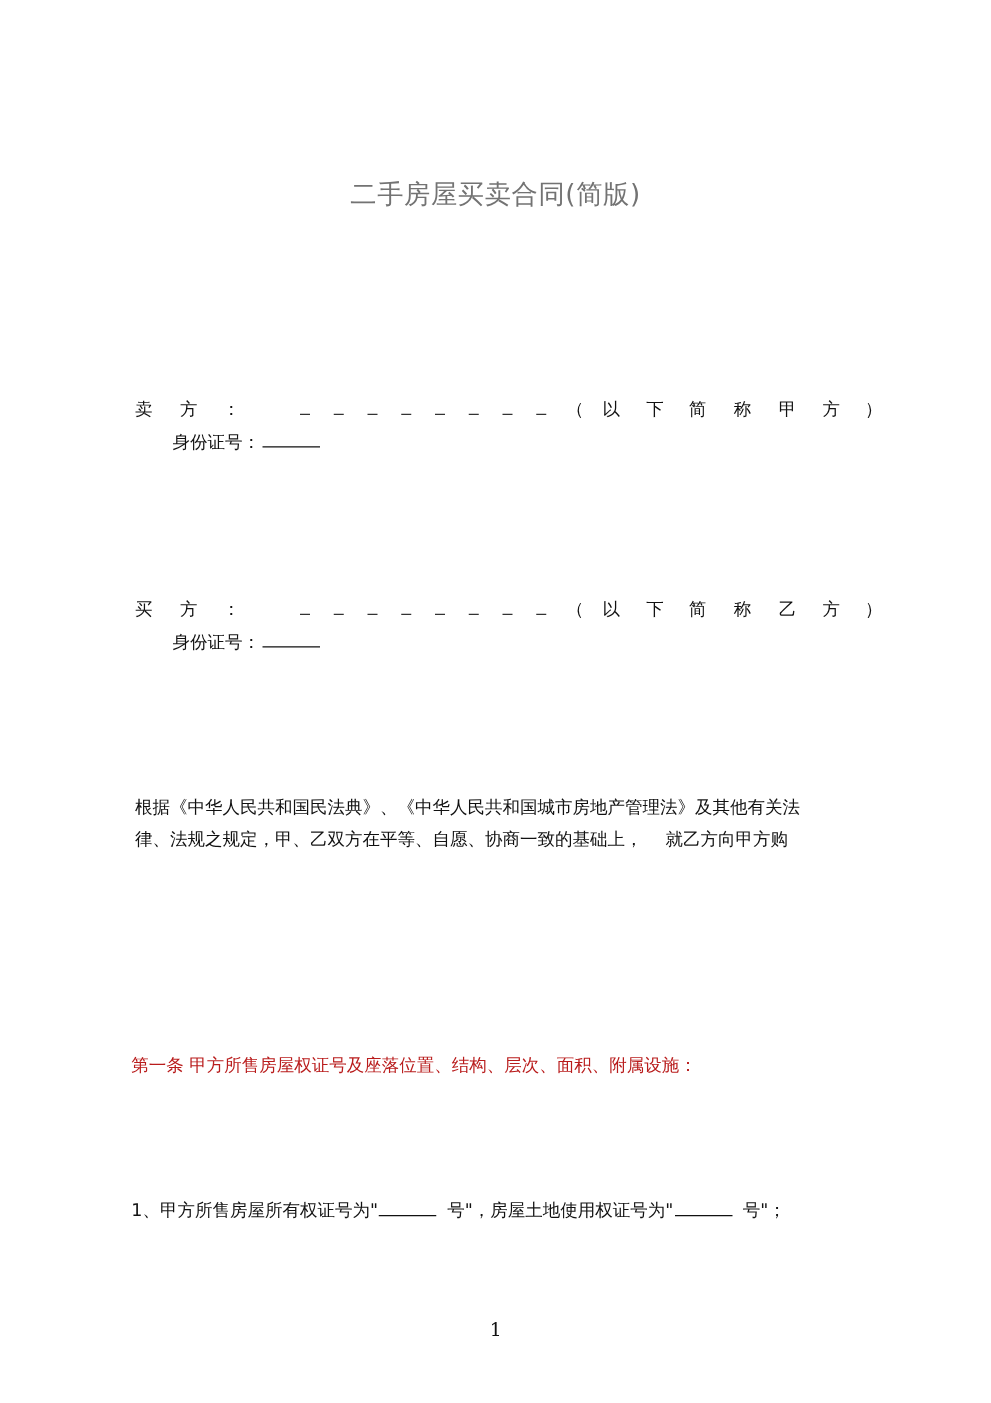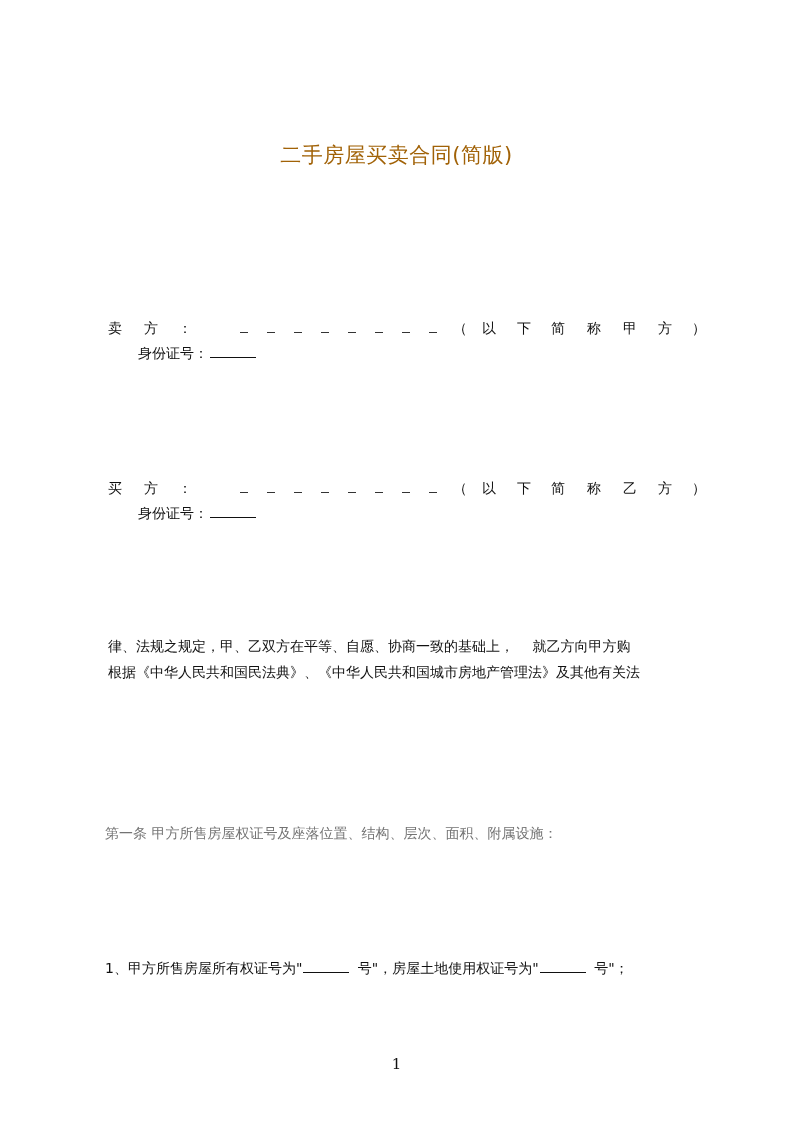--- a/index.html
+++ b/index.html
@@ -23,21 +23,21 @@
       background: #ffffff;
     }
     .title {
       position: absolute;
       top: 141px;
       left: 0;
       width: 793px;
       text-align: center;
       font-size: 21px;
       letter-spacing: 0.5px;
-      color: #a16207;
+      color: #737373;
     }
     .party-line {
       position: absolute;
       left: 108px;
       width: 592px;
       height: 20px;
       font-size: 14px;
       color: #111;
     }
     .party-line span {
@@ -75,25 +75,25 @@
       color: #111;
     }
     .para .line {
       display: block;
       white-space: nowrap;
       height: 26px;
     }
     .article {
       position: absolute;
       left: 105px;
-      top: 823px;
+      top: 843px;
       font-size: 14px;
       line-height: 20px;
       white-space: nowrap;
-      color: #737373;
+      color: #b91c1c;
     }
     .clause {
       position: absolute;
       left: 105px;
       top: 958px;
       font-size: 14px;
       line-height: 20px;
       white-space: nowrap;
       color: #111;
     }
@@ -170,22 +170,22 @@
     <span style="left:479px;">称</span>
     <span style="left:515px;">乙</span>
     <span style="left:550px;">方</span>
     <span style="left:584px;">）</span>
   </div>
   <div class="id-line" style="top:503px;">
     <span>身份证号：</span><span class="blank"></span>
   </div>
 
   <div class="para" style="top:633px;">
+    <span class="line" style="padding-left:3px;">根据《中华人民共和国民法典》、《中华人民共和国城市房地产管理法》及其他有关法</span>
     <span class="line" style="padding-left:3px;">律、法规之规定，甲、乙双方在平等、自愿、协商一致的基础上，　 就乙方向甲方购</span>
-    <span class="line" style="padding-left:3px;">根据《中华人民共和国民法典》、《中华人民共和国城市房地产管理法》及其他有关法</span>
   </div>
 
   <div class="article">第一条  甲方所售房屋权证号及座落位置、结构、层次、面积、附属设施：</div>
 
   <div class="clause">
     <span>1、甲方所售房屋所有权证号为"</span><span class="blank"></span><span> 号"，房屋土地使用权证号为"</span><span class="blank"></span><span> 号"；</span>
   </div>
 
   <div class="page-number">1</div>
 </div>

